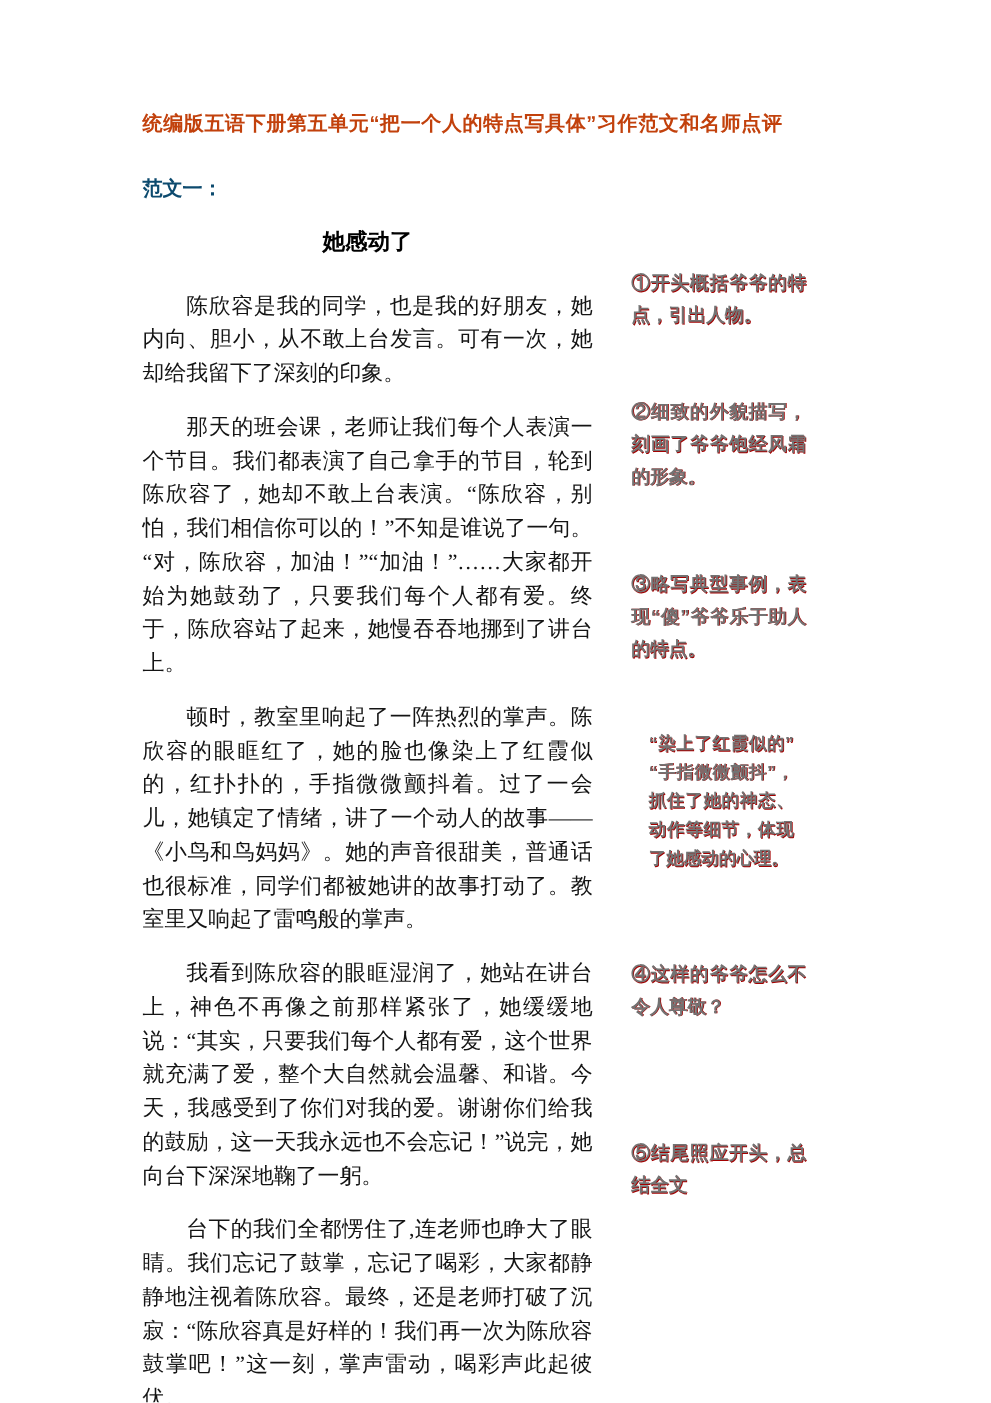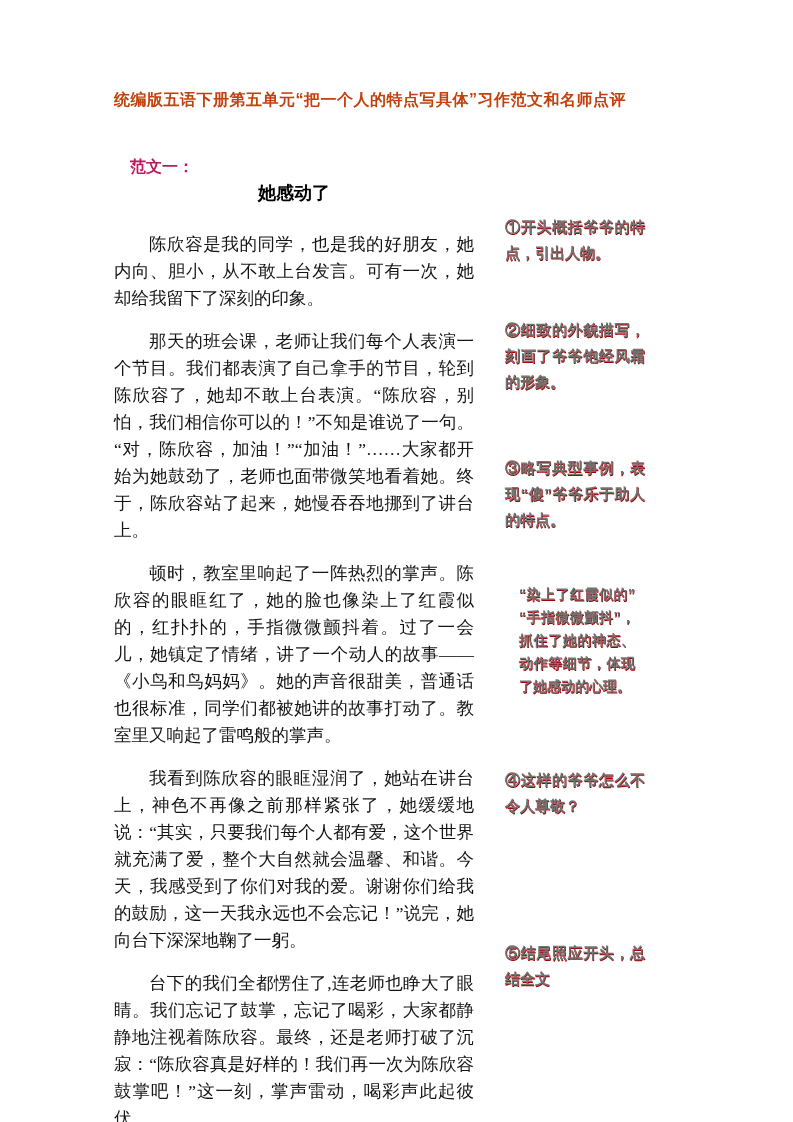--- a/index.html
+++ b/index.html
@@ -26,25 +26,25 @@
     font-weight: bold;
     font-size: 16px;
     line-height: 24px;
     letter-spacing: 0.5px;
     color: #c2410c;
   }
   .section-label {
     position: absolute;
     left: 114px;
     top: 141px;
-    margin: 16px;
+    margin: 0;
     font-family: "Liberation Sans", sans-serif;
     font-weight: bold;
     font-size: 16px;
-    color: #be185d;
+    color: #0c4a6e;
   }
   .essay-col {
     position: absolute;
     left: 114px;
     top: 181px;
     width: 360px;
   }
   .essay-title {
     margin: 0 0 26px 0;
     text-align: center;
@@ -77,36 +77,36 @@
   .note-2 { top: 317px; }
   .note-3 { top: 455px; }
   .note-quote {
     top: 583px;
     left: 519px;
     width: 116px;
     font-size: 14px;
     line-height: 23px;
   }
   .note-5 { top: 767px; }
-  .note-6 { top: 940px; }
+  .note-6 { top: 910px; }
 </style>
 </head>
 <body>
 
 <div class="page">
 
   <h1 class="doc-title">统编版五语下册第五单元“把一个人的特点写具体”习作范文和名师点评</h1>
 
   <h2 class="section-label">范文一：</h2>
 
   <div class="essay-col">
     <h3 class="essay-title">她感动了</h3>
 
     <p class="para">陈欣容是我的同学，也是我的好朋友，她内向、胆小，从不敢上台发言。可有一次，她却给我留下了深刻的印象。</p>
-    <p class="para">那天的班会课，老师让我们每个人表演一个节目。我们都表演了自己拿手的节目，轮到陈欣容了，她却不敢上台表演。“陈欣容，别怕，我们相信你可以的！”不知是谁说了一句。“对，陈欣容，加油！”“加油！”……大家都开始为她鼓劲了，老师也面带微笑地看着她。终于，陈欣容站了起来，她慢吞吞地挪到了讲台上。</p>
+    <p class="para">那天的班会课，老师让我们每个人表演一个节目。我们都表演了自己拿手的节目，轮到陈欣容了，她却不敢上台表演。“陈欣容，别怕，我们相信你可以的！”不知是谁说了一句。“对，陈欣容，加油！”“加油！”……大家都开始为她鼓劲了，只要我们每个人都有爱。终于，陈欣容站了起来，她慢吞吞地挪到了讲台上。</p>
     <p class="para">顿时，教室里响起了一阵热烈的掌声。陈欣容的眼眶红了，她的脸也像染上了红霞似的，红扑扑的，手指微微颤抖着。过了一会儿，她镇定了情绪，讲了一个动人的故事——《小鸟和鸟妈妈》。她的声音很甜美，普通话也很标准，同学们都被她讲的故事打动了。教室里又响起了雷鸣般的掌声。</p>
     <p class="para">我看到陈欣容的眼眶湿润了，她站在讲台上，神色不再像之前那样紧张了，她缓缓地说：“其实，只要我们每个人都有爱，这个世界就充满了爱，整个大自然就会温馨、和谐。今天，我感受到了你们对我的爱。谢谢你们给我的鼓励，这一天我永远也不会忘记！”说完，她向台下深深地鞠了一躬。</p>
     <p class="para">台下的我们全都愣住了,连老师也睁大了眼睛。我们忘记了鼓掌，忘记了喝彩，大家都静静地注视着陈欣容。最终，还是老师打破了沉寂：“陈欣容真是好样的！我们再一次为陈欣容鼓掌吧！”这一刻，掌声雷动，喝彩声此起彼伏。</p>
 
   </div>
 
   <div class="note note-1">①开头概括爷爷的特点，引出人物。</div>
 
   <div class="note note-3">③略写典型事例，表现“傻”爷爷乐于助人的特点。</div>
 

